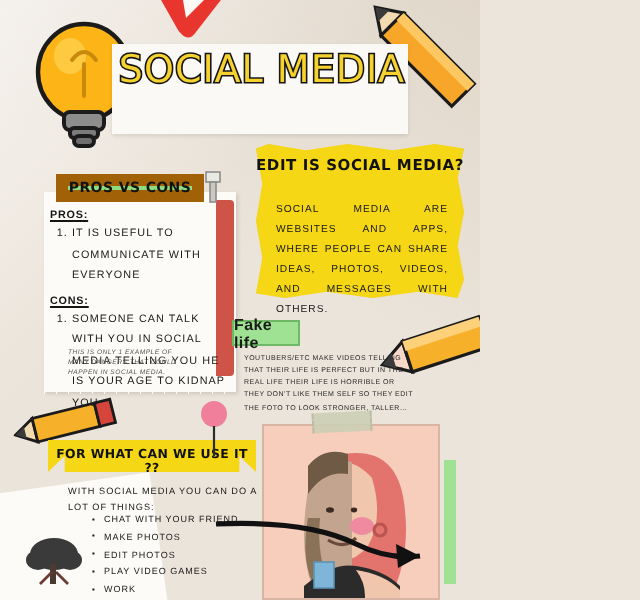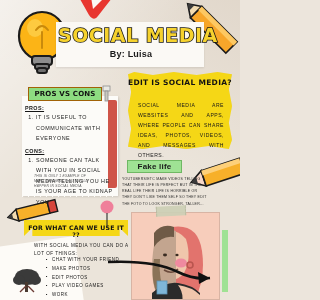--- a/index.html
+++ b/index.html
@@ -46,21 +46,21 @@
   
   .title-card {
     position:absolute; left:56px; top:22px; width:148px; height:45px;
     background:#fbf9f5;
     box-shadow: 0 1px 2px rgba(0,0,0,0.10);
   }
   .title-text {
     position:absolute; left:58px; top:26px; width:146px;
     text-align:center;
     font-family:"DejaVu Sans", sans-serif;
-    font-weight:bold;
+    font-weight:normal;
     font-size:19px;
     letter-spacing:0.5px;
     color:#f6d22e;
     -webkit-text-stroke:1.6px #141414;
     paint-order: stroke fill;
     line-height:1;
     white-space:nowrap;
   }
   .byline {
     position:absolute; left:58px; top:49px; width:146px;
@@ -80,21 +80,21 @@
     background:
       linear-gradient(-45deg, transparent 50%, #fcfbf8 50%) 0 0/6px 8px repeat-x;
   }
   .note-red-tab {
     position:absolute; left:108px; top:100px; width:9px; height:88px;
     background:#cf5448; border-radius:0 2px 2px 0;
   }
   .tag-green {
     position:absolute; left:28px; top:87px; width:74px; height:14px;
     background:#8ddc81;
-    border:1px solid #a16207;
+    border:6px solid #a16207;
     display:flex; align-items:center; justify-content:center;
   }
   .tag-green span {
     font-family:"DejaVu Sans", sans-serif;
     font-weight:bold; font-size:7px; color:#121212; letter-spacing:0.2px;
   }
   .clip {
     position:absolute; left:101px; top:85px; width:11px; height:17px;
   }
   .note-body { position:absolute; left:23px; top:105px; width:92px; }
@@ -134,21 +134,21 @@
   }
   .yellow-body {
     position:absolute; left:138px; top:101px; width:86px;
     font-size:5.1px; color:#181818; line-height:1.95;
     letter-spacing:0.5px; text-align:justify;
     text-transform:uppercase;
   }
 
   
   .tag-green2 {
-    position:absolute; left:127px; top:160px; width:55px; height:13px;
+    position:absolute; left:116px; top:160px; width:34px; height:13px;
     background:#9fe294; border:1px solid #6fb864;
     display:flex; align-items:center; justify-content:center;
   }
   .tag-green2 span {
     font-size:8px; font-weight:bold; color:#1a1a1a; letter-spacing:0.2px;
   }
   .fake-body {
     position:absolute; left:122px; top:176px; width:86px;
     font-size:3.5px; color:#2a2a2a; line-height:1.75;
     letter-spacing:0.25px; text-transform:uppercase;
@@ -246,21 +246,20 @@
 
   <svg class="pencil-bl" viewBox="0 0 56 30">
     <polygon points="1,15 11,9 11,21" fill="#f2dbb0" stroke="#1b1b1b" stroke-width="1.4"></polygon>
     <polygon points="1,15 6,12 6,18" fill="#3b3b3b"></polygon>
     <rect x="11" y="9" width="32" height="12" fill="#f7b02a" stroke="#1b1b1b" stroke-width="1.4"></rect>
     <rect x="43" y="9" width="8" height="12" fill="#d6453c" stroke="#1b1b1b" stroke-width="1.4"></rect>
   </svg>
 
   <div class="title-card"></div>
   <div class="title-text">SOCIAL MEDIA</div>
-  <div class="byline">By: Luisa</div>
 
   <div class="note"></div>
   <div class="note-jag"></div>
   <div class="note-red-tab"></div>
   <svg class="clip" viewBox="0 0 11 17">
     <rect x="2" y="1" width="7" height="5" fill="#e9e9e4" stroke="#8d8d8d" stroke-width="0.8"></rect>
     <rect x="4" y="6" width="3" height="10" fill="#c9c9c2" stroke="#8d8d8d" stroke-width="0.8"></rect>
   </svg>
   <div class="tag-green">
     <span>PROS VS CONS</span>

